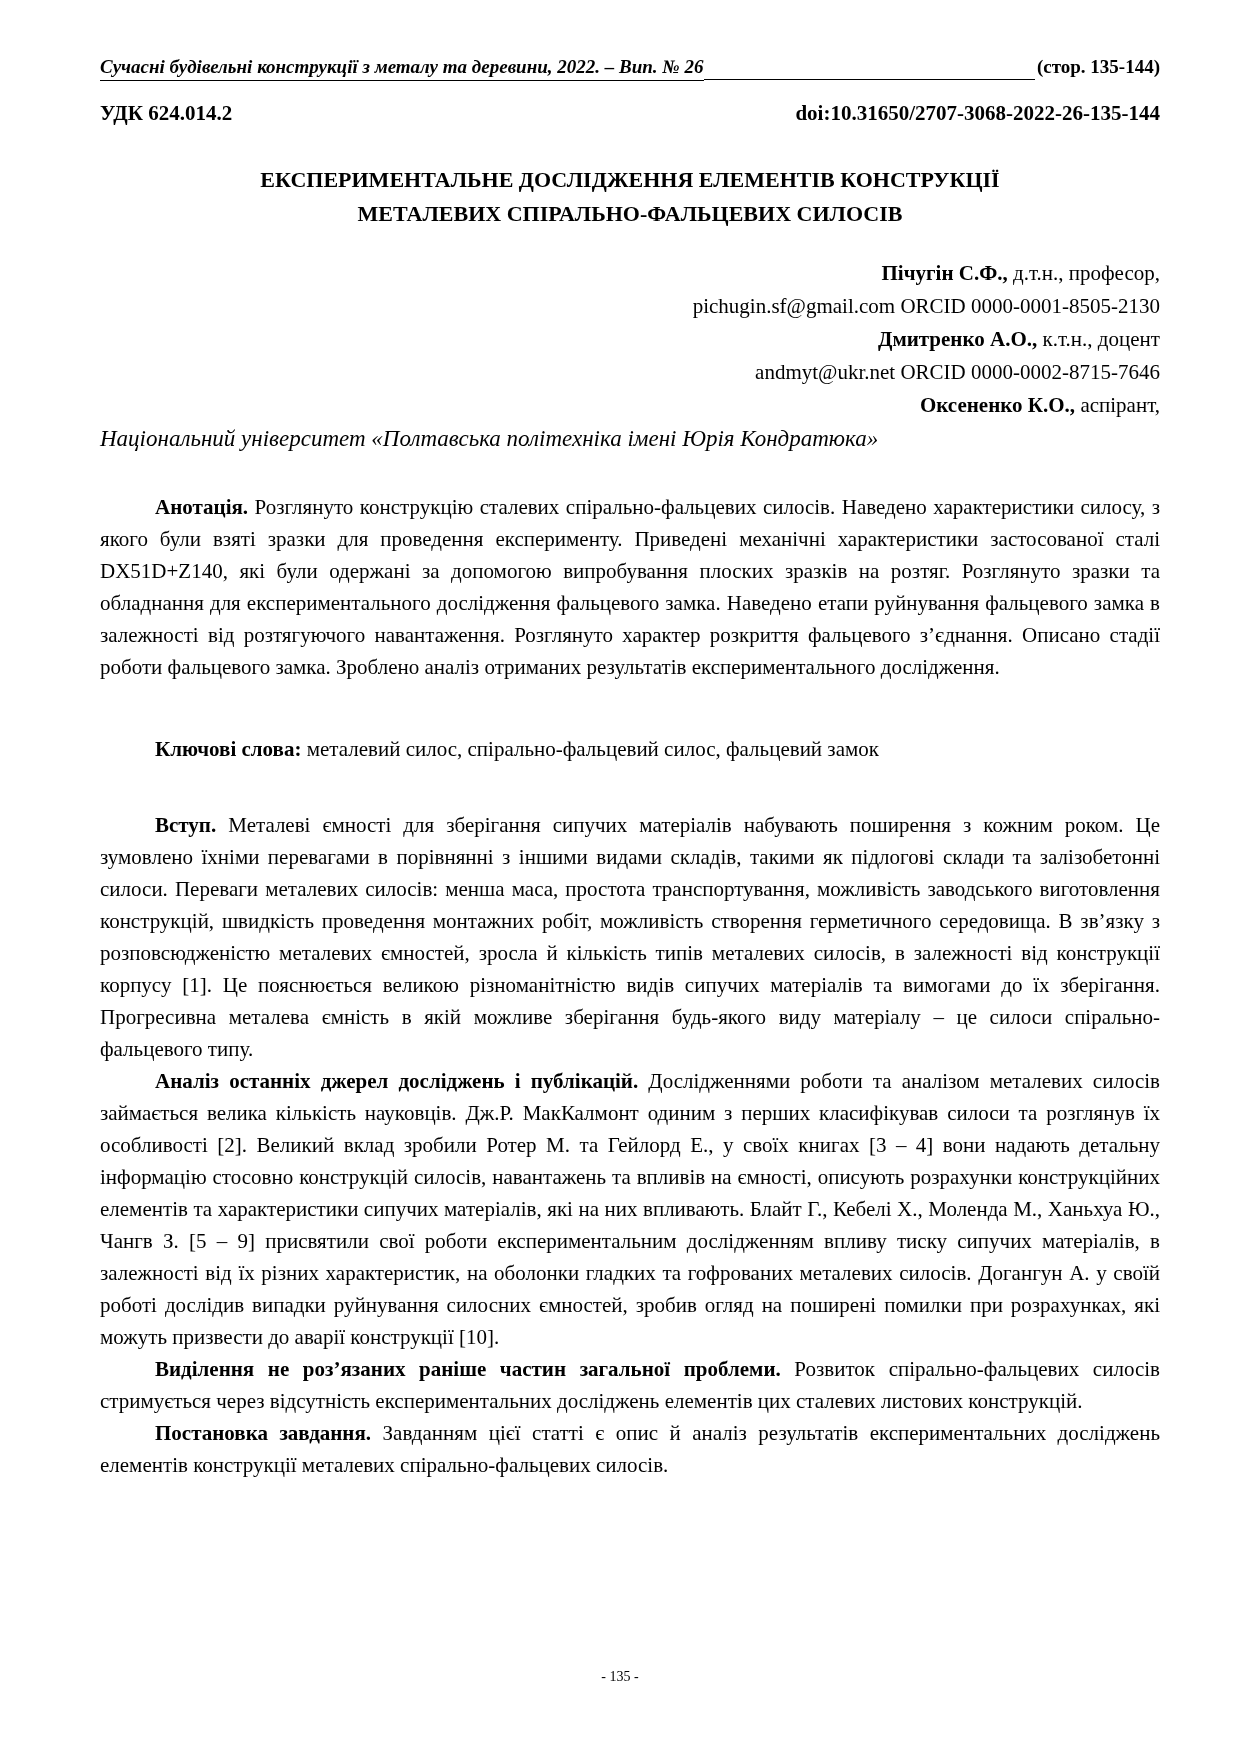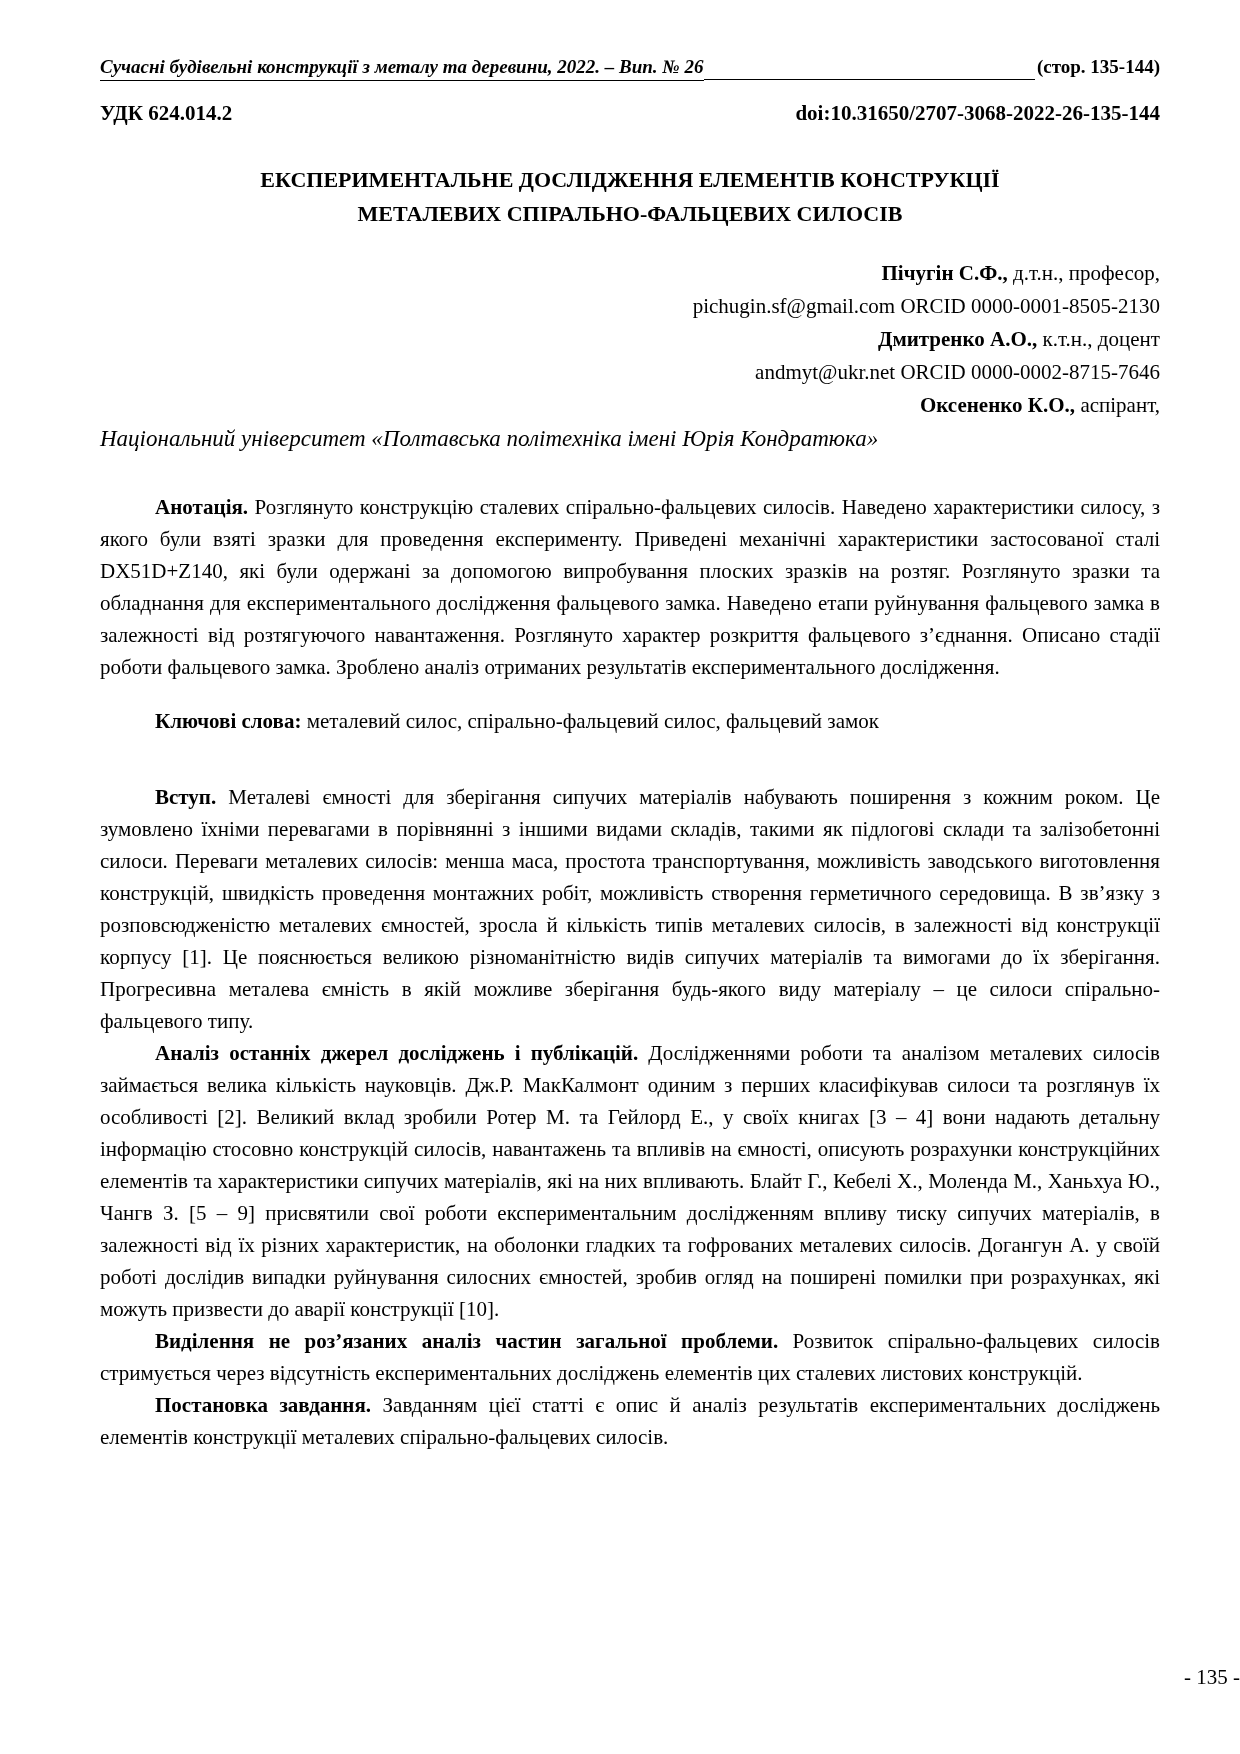--- a/index.html
+++ b/index.html
@@ -75,29 +75,29 @@
   }
   
   .para {
     font-size: 21px;
     line-height: 32px;
     text-align: justify;
     text-indent: 55px;
   }
   .para .lead { font-weight: bold; }
   .abstract-para { margin-top: 36px; }
-  .keywords-para { margin-top: 22px; text-align: left; }
+  .keywords-para { margin-top: 50px; text-align: left; }
   .intro-para { margin-top: 44px; }
   
   .page-footer {
     position: absolute;
     left: 0; right: 0;
     bottom: 64px;
-    text-align: right;
-    font-size: 21px;
+    text-align: center;
+    font-size: 14px;
     line-height: 26px;
   }
 </style>
 </head>
 <body>
 
 <div class="page">
 
   <div class="running-head">
     <span class="journal">Сучасні будівельні конструкції з металу та деревини, 2022. – Вип. № 26</span>
@@ -140,21 +140,21 @@
 
   <p class="para intro-para">
     <span class="lead">Вступ.</span><span> Металеві ємності для зберігання сипучих матеріалів набувають поширення з кожним роком. Це зумовлено їхніми перевагами в порівнянні з іншими видами складів, такими як підлогові склади та залізобетонні силоси. Переваги металевих силосів: менша маса, простота транспортування, можливість заводського виготовлення конструкцій, швидкість проведення монтажних робіт, можливість створення герметичного середовища. В зв’язку з розповсюдженістю металевих ємностей, зросла й кількість типів металевих силосів, в залежності від конструкції корпусу [1]. Це пояснюється великою різноманітністю видів сипучих матеріалів та вимогами до їх зберігання. Прогресивна металева ємність в якій можливе зберігання будь-якого виду матеріалу – це силоси спірально-фальцевого типу.</span>
   </p>
 
   <p class="para">
     <span class="lead">Аналіз останніх джерел досліджень і публікацій.</span><span> Дослідженнями роботи та аналізом металевих силосів займається велика кількість науковців. Дж.Р. МакКалмонт одиним з перших класифікував силоси та розглянув їх особливості [2].  Великий вклад зробили Ротер М. та Гейлорд Е., у своїх книгах [3 – 4] вони надають детальну інформацію стосовно конструкцій силосів, навантажень та впливів на ємності, описують розрахунки конструкційних елементів та характеристики сипучих матеріалів, які на них впливають. Блайт Г., Кебелі Х., Моленда М., Ханьхуа Ю., Чангв З. [5 – 9] присвятили свої роботи експериментальним дослідженням впливу тиску сипучих матеріалів, в залежності від їх різних характеристик, на оболонки гладких та гофрованих металевих силосів. Догангун А. у своїй роботі дослідив випадки руйнування силосних ємностей, зробив огляд на поширені помилки при розрахунках, які можуть призвести до аварії конструкції [10].</span>
   </p>
 
   <p class="para">
-    <span class="lead">Виділення не роз’язаних аналіз частин загальної проблеми.</span><span> Розвиток спірально-фальцевих силосів стримується через відсутність експериментальних досліджень елементів цих сталевих листових конструкцій.</span>
+    <span class="lead">Виділення не роз’язаних раніше частин загальної проблеми.</span><span> Розвиток спірально-фальцевих силосів стримується через відсутність експериментальних досліджень елементів цих сталевих листових конструкцій.</span>
   </p>
 
   <p class="para">
     <span class="lead">Постановка завдання.</span><span> Завданням цієї статті є опис й аналіз результатів експериментальних досліджень елементів конструкції металевих спірально-фальцевих силосів.</span>
   </p>
 
   <div class="page-footer">- 135 -</div>
 
 </div>
 

